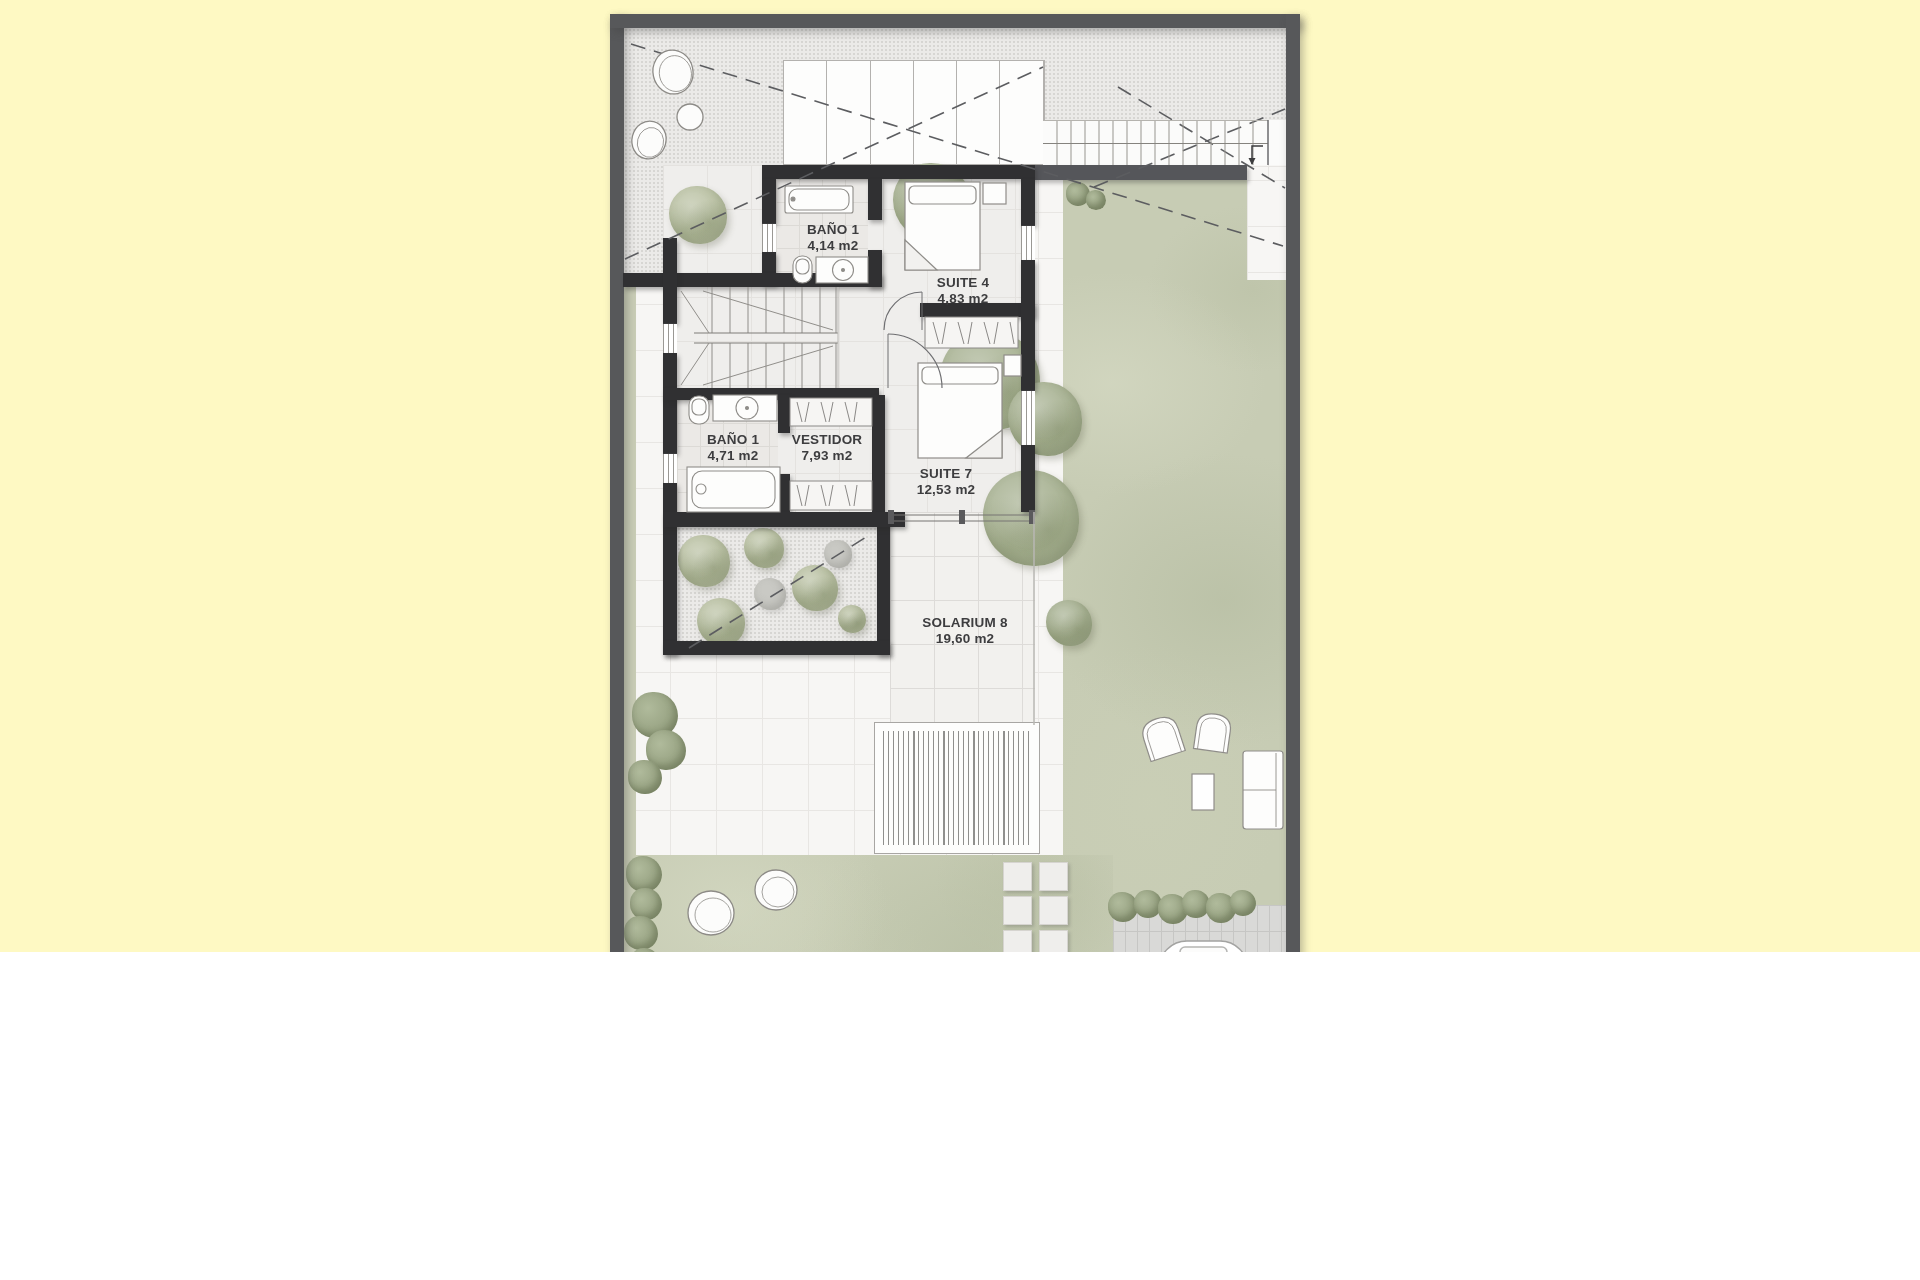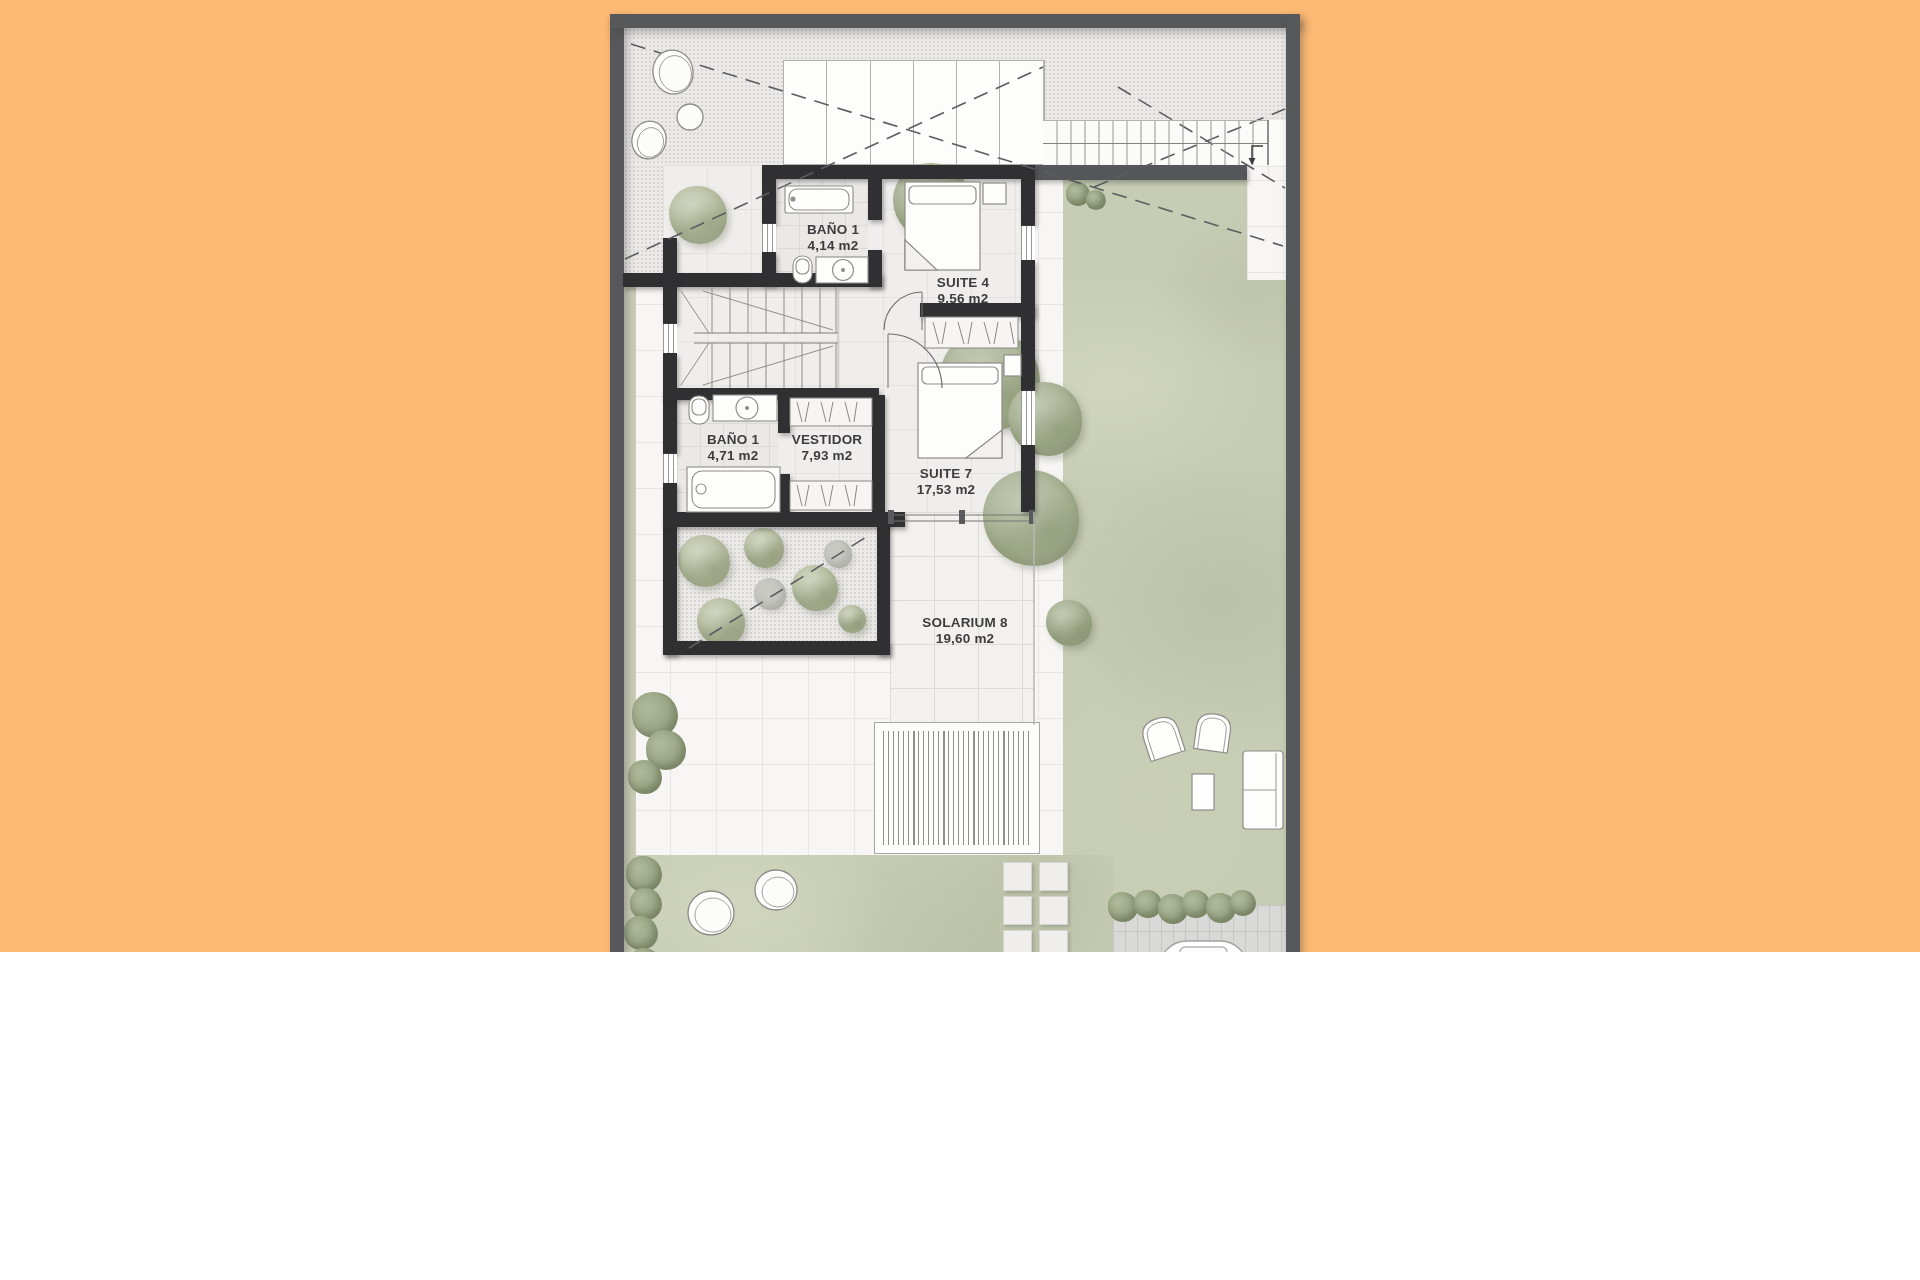--- a/index.html
+++ b/index.html
@@ -1,16 +1,16 @@
 <!DOCTYPE html>
 <html><head>
 <meta charset="utf-8">
 <style>
   html,body{margin:0;padding:0;background:#ffffff;}
-  #stage{position:relative;width:1920px;height:952px;background:#fdba74;overflow:hidden;
+  #stage{position:relative;width:1920px;height:952px;background:#fef9c3;overflow:hidden;
          font-family:"Liberation Sans",sans-serif;}
   .abs{position:absolute;}
   
   .frame{position:absolute;background:#57585a;box-shadow:3px 4px 8px rgba(60,60,60,.35);}
   
   .wall{position:absolute;background:#303032;box-shadow:2px 3px 4px rgba(40,40,40,.35);}
   .wallg{position:absolute;background:#55565a;box-shadow:2px 3px 4px rgba(40,40,40,.3);}
   
   .winv{position:absolute;background:#ffffff;border-top:1.5px solid #3a3a3c;border-bottom:1.5px solid #3a3a3c;
         background-image:repeating-linear-gradient(90deg,#9a9894 0 1px,transparent 1px 5px);}
@@ -194,33 +194,33 @@
   <div class="wall" style="left:1021px;top:445px;width:14px;height:67px;"></div>
   <div class="wall" style="left:663px;top:512px;width:242px;height:15px;"></div>
   <div class="wall" style="left:663px;top:641px;width:227px;height:14px;"></div>
 
   <div class="label" style="left:833px;top:222px;">
     <span class="ln">BAÑO 1</span>
     <span class="ln">4,14 m2</span>
   </div>
   <div class="label" style="left:963px;top:275px;">
     <span class="ln">SUITE 4</span>
-    <span class="ln">9,56 m2</span>
+    <span class="ln">4,83 m2</span>
   </div>
   <div class="label" style="left:733px;top:432px;">
     <span class="ln">BAÑO 1</span>
     <span class="ln">4,71 m2</span>
   </div>
   <div class="label" style="left:827px;top:432px;">
     <span class="ln">VESTIDOR</span>
     <span class="ln">7,93 m2</span>
   </div>
   <div class="label" style="left:946px;top:466px;">
     <span class="ln">SUITE 7</span>
-    <span class="ln">17,53 m2</span>
+    <span class="ln">12,53 m2</span>
   </div>
   <div class="label" style="left:965px;top:615px;">
     <span class="ln">SOLARIUM 8</span>
     <span class="ln">19,60 m2</span>
   </div>
 
   <svg class="linework" width="1920" height="1280" viewBox="0 0 1920 1280">
 
     <g stroke="#5c5d60" stroke-width="1.6" stroke-dasharray="15 9" fill="none">
       <path d="M631 44 L1283 246"></path>

